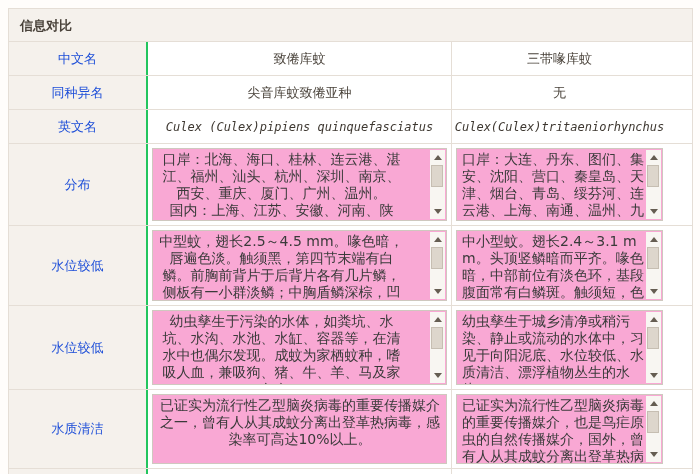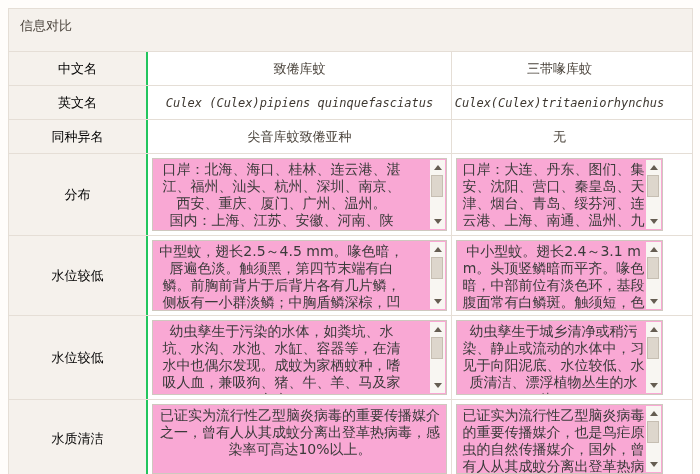--- a/index.html
+++ b/index.html
@@ -2,29 +2,29 @@
 <html><head>
 <meta charset="utf-8">
 <style>
   * { margin:0; padding:0; box-sizing:border-box; }
   html,body { width:700px; height:474px; overflow:hidden; background:#fffdfb;
     font-family:"DejaVu Sans", sans-serif; }
   .wrap { position:absolute; top:8px; left:8px; width:685px; }
   .tbl { border:1px solid #e5ded6; background:#fff; }
   .row { display:flex; }
   .row + .row { border-top:1px solid #e5ded6; }
-  .hrow { height:42px; }
+  .hrow { height:32px;font-weight:bold; }
   .hcell { width:100%; background:#f5f1ec; color:#49423a; font-size:13px;
     line-height:33px; padding-left:11px; }
   .lcell { width:137px; background:#f5f1ec; display:flex; align-items:center;
-    justify-content:center; color:#000000; font-size:13px; flex:none; text-align:center; }
+    justify-content:center; color:#1d4ed8; font-size:13px; flex:none; text-align:center; }
   .mcell { width:305px; border-left:2px solid #22c55e; flex:none; display:flex;
     align-items:center; justify-content:center; color:#49423a; font-size:13px; text-align:center; }
   .rcell { width:216px; border-left:1px solid #e5ded6; flex:none; display:flex;
-    align-items:center; justify-content:center; color:#49423a; font-size:13px; text-align:center; }
+    align-items:center; justify-content:center; color:#49423a; font-size:13px; text-align:left; }
   .r-name { height:34px; }
   .r-eng  { height:34px; }
   .eng { font-family:"DejaVu Sans Mono", monospace; font-style:italic;
     font-size:12px; color:#3e3831; }
   .r-dist { height:82px; }
   .r-morph { height:80px; }
   .r-eco { height:84px; }
   .r-dis { height:79px; }
   .r-part { height:24px; }
   .boxcell { display:block; padding:4px; }
@@ -53,30 +53,30 @@
     <div class="row hrow">
       <div class="hcell">信息对比</div>
     </div>
 
     <div class="row r-name">
       <div class="lcell">中文名</div>
       <div class="mcell">致倦库蚊</div>
       <div class="rcell">三带喙库蚊</div>
     </div>
 
+    <div class="row r-name">
+      <div class="lcell">同种异名</div>
+      <div class="mcell">尖音库蚊致倦亚种</div>
+      <div class="rcell">无</div>
+    </div>
+
     <div class="row r-eng">
       <div class="lcell">英文名</div>
       <div class="mcell eng">Culex (Culex)pipiens quinquefasciatus</div>
       <div class="rcell eng">Culex(Culex)tritaeniorhynchus</div>
-    </div>
-
-    <div class="row r-name">
-      <div class="lcell">同种异名</div>
-      <div class="mcell">尖音库蚊致倦亚种</div>
-      <div class="rcell">无</div>
     </div>
 
     <div class="row r-dist">
       <div class="lcell">分布</div>
       <div class="mcell boxcell">
         <div class="sbox">
           <div class="sbox-text narrowL">口岸：北海、海口、桂林、连云港、湛江、福州、汕头、杭州、深圳、南京、西安、重庆、厦门、广州、温州。
 国内：上海、江苏、安徽、河南、陕西、甘肃及新疆以南的广大地区。</div>
           <div class="sbar">
             <div class="arr arr-up"></div>

